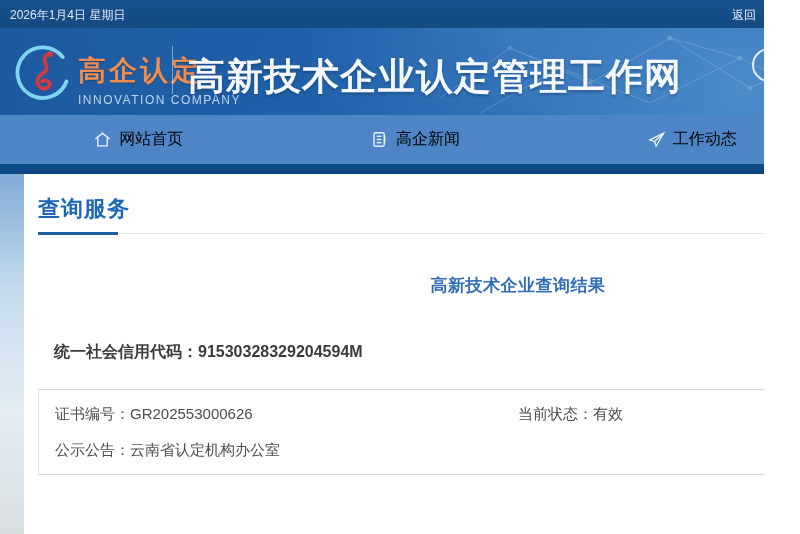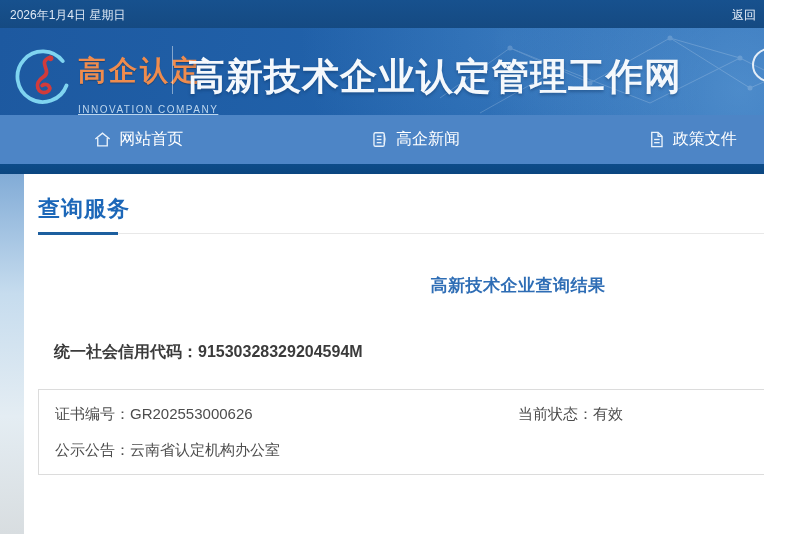--- a/index.html
+++ b/index.html
@@ -19,32 +19,32 @@
             background:
               radial-gradient(circle at 88% 70%, rgba(140,200,245,.35), rgba(140,200,245,0) 34%),
               radial-gradient(circle at 60% 10%, rgba(120,180,235,.22), rgba(120,180,235,0) 40%),
               linear-gradient(100deg,#1d59a0 0%,#2264ad 55%,#2e6db6 100%); }
   .plexus { position:absolute; right:0; top:0; width:420px; height:87px; opacity:.18; }
   .logo { position:absolute; left:14px; top:12px; display:flex; align-items:center; cursor:pointer; }
   .logo-mark { width:60px; height:62px; }
   .logo-text { margin-left:4px; }
   .logo-cn { font-size:28px; font-weight:bold; color:#ef8c4e; letter-spacing:3px;
              text-shadow:0 1px 1px rgba(0,0,0,.25);margin-top:12px; }
-  .logo-en { font-size:10px; color:#bcd6ee; letter-spacing:1.5px; margin-top:14px;text-decoration:underline; }
+  .logo-en { font-size:12px; color:#bcd6ee; letter-spacing:1.5px; margin-top:3px; }
   .header-divider { position:absolute; left:172px; top:18px; width:1px; height:48px; background:rgba(255,255,255,.45); }
   .site-title { position:absolute; left:188px; top:24px; font-size:37px; font-weight:bold;
                 color:#f4f8fc; letter-spacing:1px; white-space:nowrap;
                 text-shadow:0 2px 3px rgba(10,40,80,.35); }
   .search-pill { position:absolute; left:752px; top:20px; width:90px; height:34px;
                  border:2px solid rgba(255,255,255,.85); border-radius:17px; cursor:pointer; }
 
   
   .nav { position:absolute; left:0; top:115px; width:830px; height:49px; background:#4d85c6;
          display:flex; justify-content:space-around; align-items:center; }
-  .nav-item { display:flex; align-items:center; gap:7px; color:#ffffff; font-size:16px; cursor:pointer; }
+  .nav-item { display:flex; align-items:center; gap:7px; color:#000000; font-size:16px; cursor:pointer; }
   .nav-item svg { width:19px; height:19px; stroke:#e9f2fb; fill:none; stroke-width:1.7; }
   .nav-strip { position:absolute; left:0; top:164px; width:100%; height:10px;
                background:linear-gradient(180deg,#0d4c89,#0b4680); }
 
   
   .panel { position:absolute; left:24px; top:174px; width:792px; height:360px; background:#ffffff; overflow:hidden; }
   .panel-inner { padding:20px 0 0 14px; width:974px; }
   .section-head { position:relative; width:960px; }
   .section-title { font-size:22px; font-weight:bold; color:#1c67b8; letter-spacing:1px; }
   .section-rule { position:relative; margin-top:9px; height:1px; background:#e8e8e8; width:960px; }
@@ -121,26 +121,24 @@
         <rect x="5" y="3.5" width="13" height="17" rx="2"></rect>
         <line x1="8.5" y1="8" x2="14.5" y2="8"></line>
           <line x1="8.5" y1="12" x2="14.5" y2="12"></line>
           <line x1="8.5" y1="16" x2="14.5" y2="16"></line>
         <path d="M18 6 q2 6 0 12"></path>
       </svg>
       <span>高企新闻</span>
     </div>
     <div class="nav-item">
       <svg viewBox="0 0 24 24">
-        <path d="M6 3 H14 L19 8 V21 H6 Z"></path>
-          <path d="M14 3 V8 H19"></path>
-        <line x1="9" y1="12" x2="16" y2="12"></line>
-          <line x1="9" y1="16" x2="16" y2="16"></line>
+        <path d="M21 4 L3.5 12.5 L9.5 14.5 L11.5 20.5 Z"></path>
+          <path d="M21 4 L9.5 14.5"></path>
       </svg>
-      <span>政策文件</span>
+      <span>工作动态</span>
     </div>
   </div>
   <div class="nav-strip"></div>
 
   <div class="panel">
     <div class="panel-inner">
 
       <div class="section-head">
         <div class="section-title">查询服务</div>
         <div class="section-rule">

